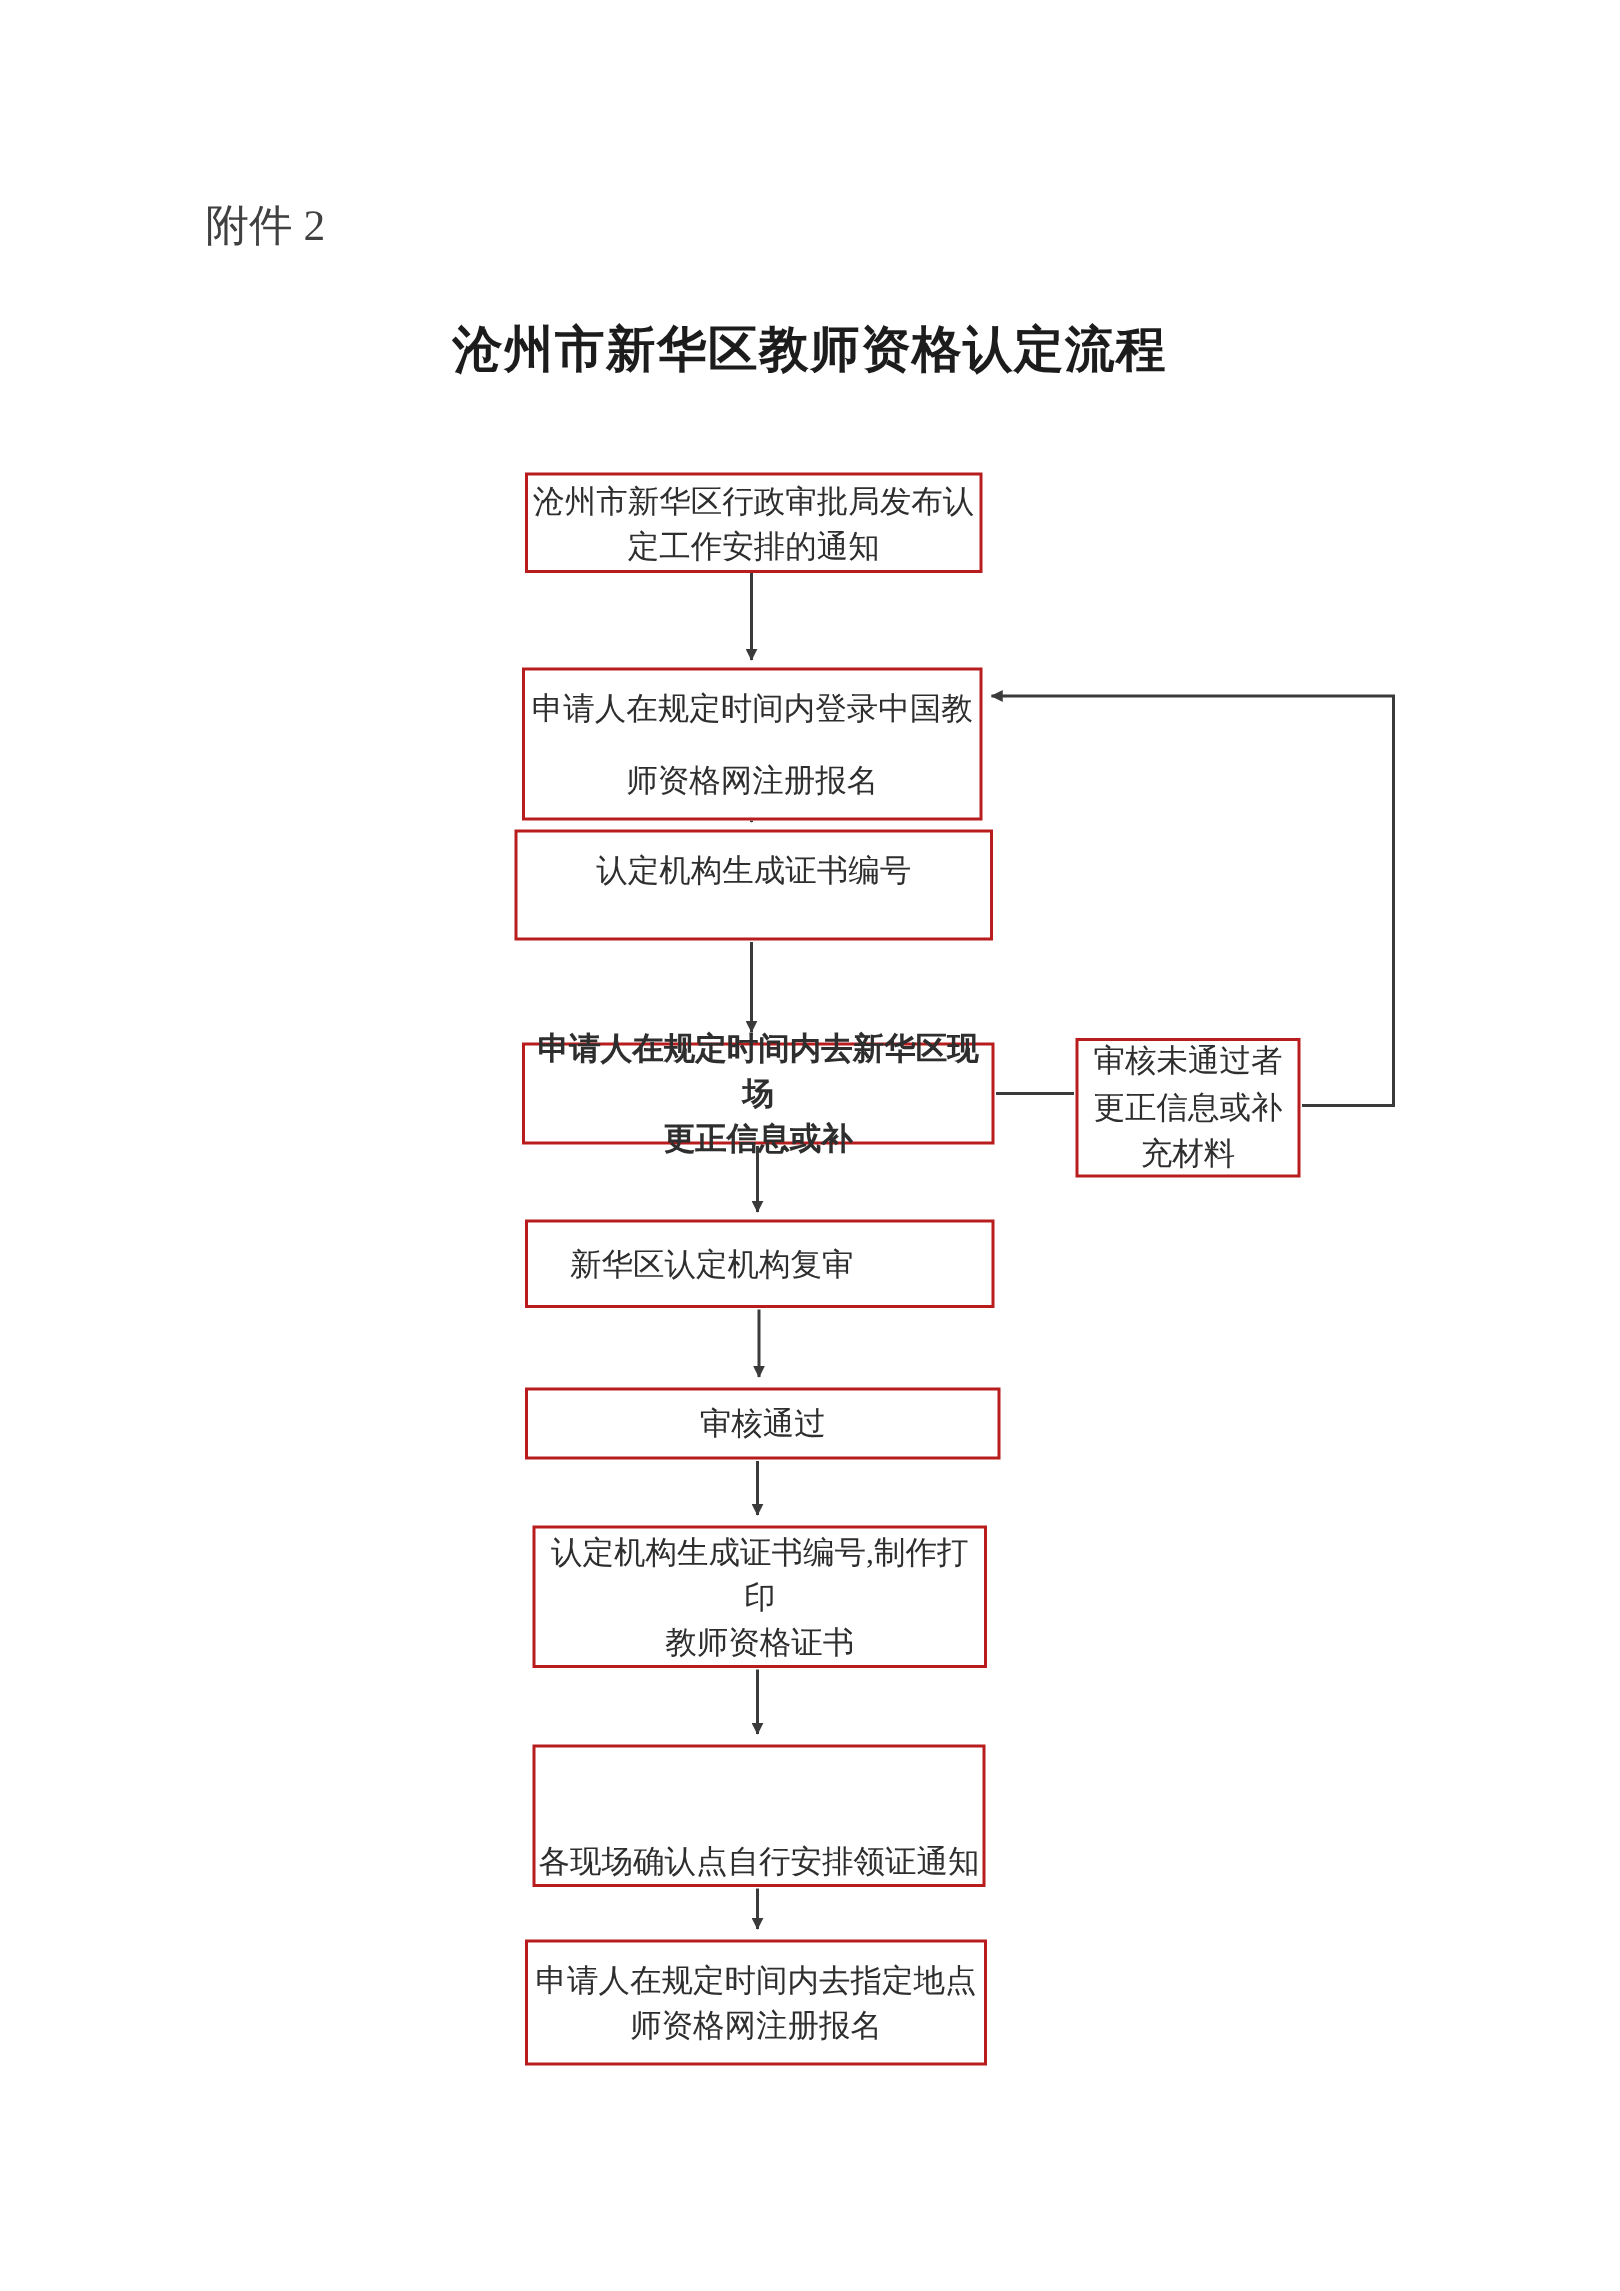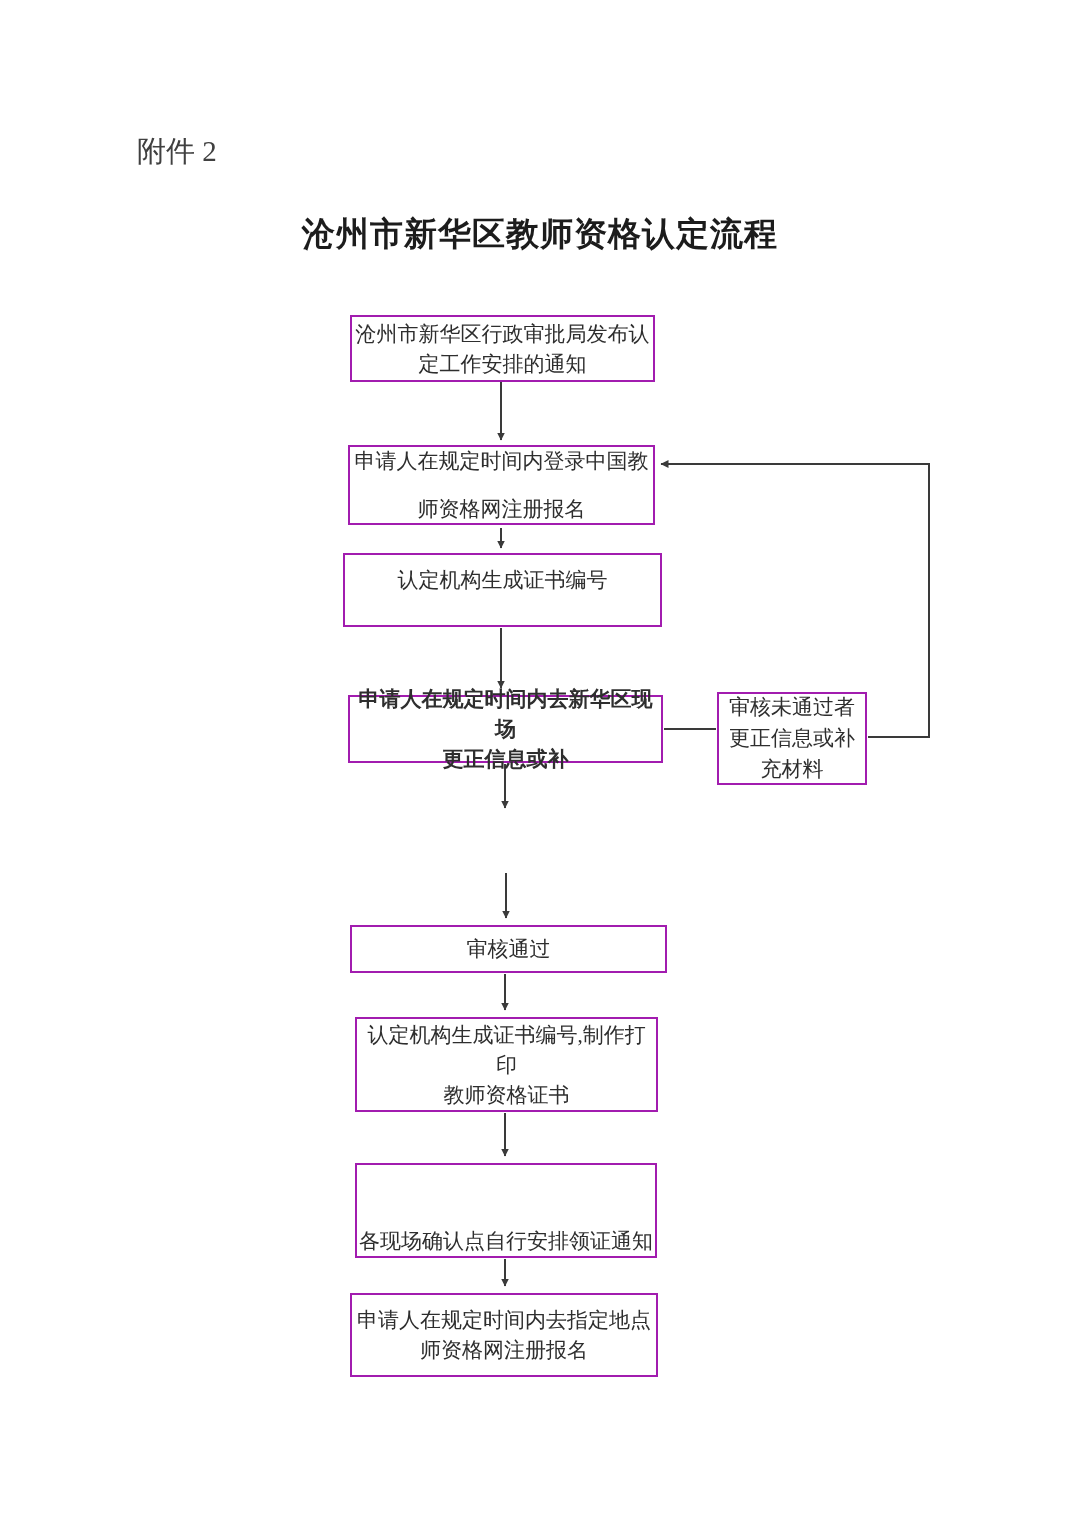--- a/index.html
+++ b/index.html
@@ -40,34 +40,34 @@
   .connectors {
     position: absolute;
     left: 0;
     top: 0;
     width: 1080px;
     height: 1527px;
   }
   .box {
     position: absolute;
     box-sizing: border-box;
-    border: 2px solid #a21caf;
+    border: 2px solid #b91c1c;
     background: #ffffff;
     display: flex;
     flex-direction: column;
     justify-content: center;
     align-items: center;
     text-align: center;
     font-size: 21px;
     line-height: 30px;
     color: #2e2e2e;
   }
   .box span { display: block; }
   .b1 { left: 350px; top: 315px; width: 305px; height: 67px; }
-  .b2 { left: 348px; top: 445px; width: 307px; height: 80px; gap: 18px; }
+  .b2 { left: 348px; top: 445px; width: 307px; height: 102px; gap: 18px; }
   .b3 { left: 343px; top: 553px; width: 319px; height: 74px;
         justify-content: flex-start; padding-top: 10px; }
   .b4 { left: 348px; top: 695px; width: 315px; height: 68px; font-weight: bold; }
   .b5 { left: 350px; top: 813px; width: 313px; height: 59px;
         align-items: flex-start; padding-left: 28px; text-align: left; }
   .b6 { left: 350px; top: 925px; width: 317px; height: 48px; }
   .b7 { left: 355px; top: 1017px; width: 303px; height: 95px; }
   .b8 { left: 355px; top: 1163px; width: 302px; height: 95px; justify-content: flex-end; }
   .b9 { left: 350px; top: 1293px; width: 308px; height: 84px; }
   .side-box {
@@ -114,20 +114,23 @@
 
   <div class="box b3">
     <span>认定机构生成证书编号</span>
   </div>
 
   <div class="box b4">
     <span>申请人在规定时间内去新华区现场</span>
     <span>更正信息或补</span>
   </div>
 
+  <div class="box b5">
+    <span>新华区认定机构复审</span>
+  </div>
 
   <div class="box b6">
     <span>审核通过</span>
   </div>
 
   <div class="box b7">
     <span>认定机构生成证书编号,制作打印</span>
     <span>教师资格证书</span>
   </div>
 

